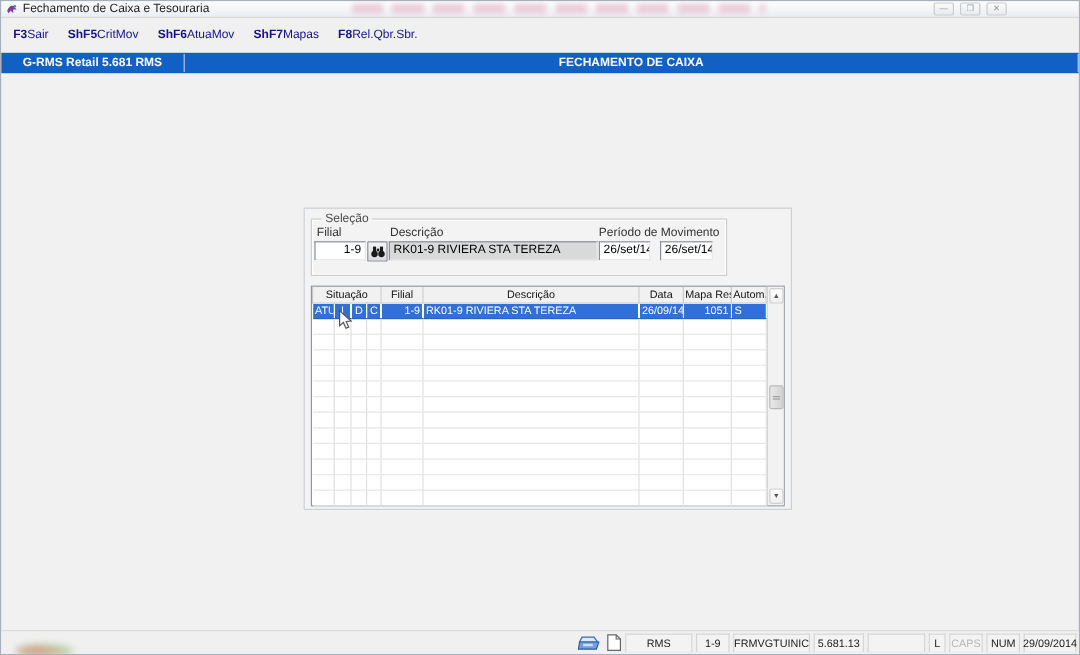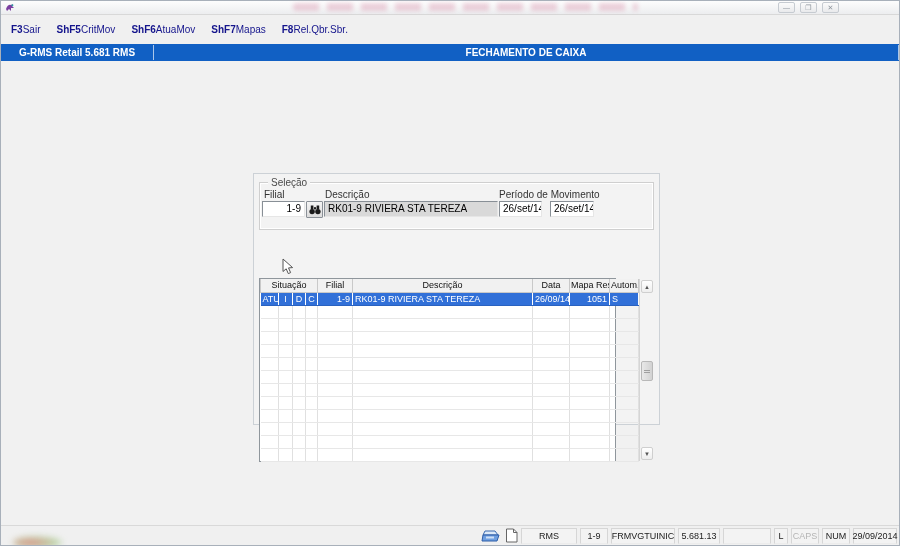--- a/index.html
+++ b/index.html
@@ -50,21 +50,21 @@
   .seg-left  { width:152px; }
   .seg-mid   { flex:1; }
   .seg-right { width:132px; }
   .blue-sep  { width:1px; background:rgba(255,255,255,.65); margin:1px 0; }
   
   .panel {
     position:absolute; left:252px; top:172px; width:407px; height:252px;
     background:#f3f3f3; border:1px solid #ccd1d6;
   }
   .groupbox {
-    position:absolute; left:5px; top:8px; width:395px; height:48px;
+    position:absolute; left:5px; top:8px; width:347px; height:48px;
     border:1px solid #cfcfcf; box-shadow:inset 0 0 0 1px #ffffff;text-decoration:underline;
   }
   .groupbox-label {
     position:absolute; left:8px; top:-6px; background:#f3f3f3; padding:0 3px;
     font-size:10px; color:#4a4a4a; line-height:11px;
   }
   .fld-label { position:absolute; font-size:10px; color:#333; top:6px; line-height:11px; }
   .fld {
     position:absolute; top:18px; height:16px; border:1px solid;
     border-color:#888f96 #e6e6e6 #e6e6e6 #888f96; background:#fff;
@@ -73,22 +73,22 @@
   .fld.right { text-align:right; }
   .fld.readonly { background:#d9d9d9; }
   .lookup-btn {
     position:absolute; left:46px; top:18px; width:17px; height:17px;
     border:1px solid #8a9097; border-radius:1px;
     background:linear-gradient(#f4f4f4,#dcdcdc);
     display:flex; align-items:center; justify-content:center;
   }
   
   .gridbox {
-    position:absolute; left:5px; top:64px; width:357px; height:184px;
-    border:1px solid #8f969c; background:#fff; display:flex;margin-top:40px;
+    position:absolute; left:5px; top:64px; width:395px; height:184px;
+    border:1px solid #8f969c; background:#fff; display:flex;
   }
   table.grid { border-collapse:collapse; table-layout:fixed; width:378px; }
   table.grid th {
     height:13px; background:#f1f1f1; border:1px solid #c9c9c9; border-top:none;
     font-size:9px; font-weight:normal; color:#111; text-align:center;
     overflow:hidden; white-space:nowrap; padding:0 1px;
   }
   table.grid td {
     height:13px; font-size:9px; color:#000; border-right:1px solid #e0e0e0;
     border-bottom:1px solid #e7e7e7; padding:0 2px; overflow:hidden; white-space:nowrap;
@@ -135,20 +135,21 @@
 </head>
 <body>
 
 <div class="window">
 
   <div class="titlebar">
     <svg class="app-icon" width="10" height="9" viewBox="0 0 10 9">
       <path d="M1 6 Q3 1 6 2 L8 1 7 3 9 5 6 5 6 8 4 6 2 8 Z" fill="#7b3fa0"></path>
       <circle cx="7.4" cy="2.2" r="1" fill="#2e9aa0"></circle>
     </svg>
+    <span class="titlebar-text">Fechamento de Caixa e Tesouraria</span>
     <div class="watermark"></div>
     <div class="win-controls">
       <div class="win-btn">—</div>
       <div class="win-btn">❐</div>
       <div class="win-btn">✕</div>
     </div>
   </div>
 
   <div class="toolbar">
     <div class="tb-btn">

